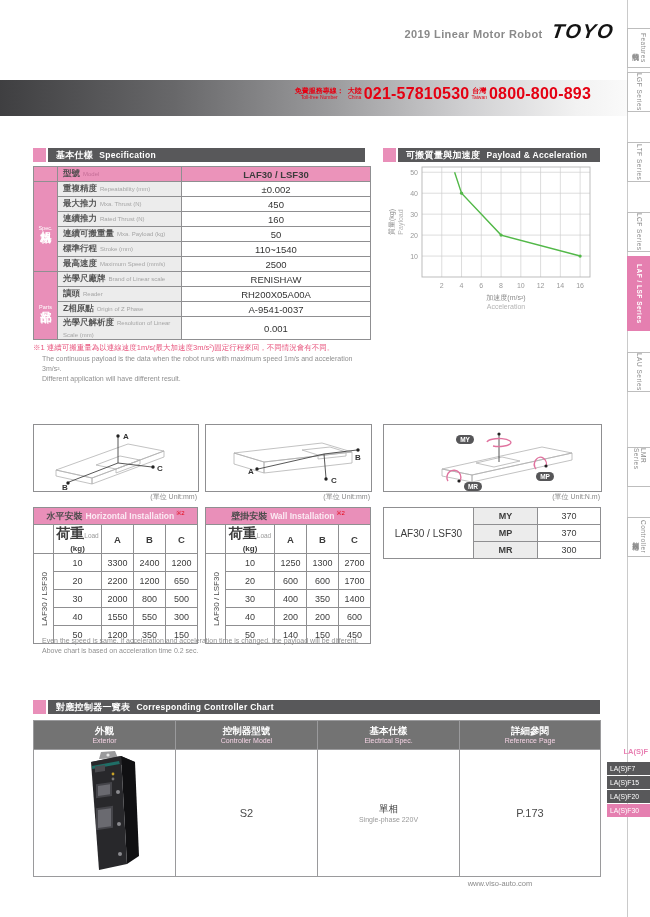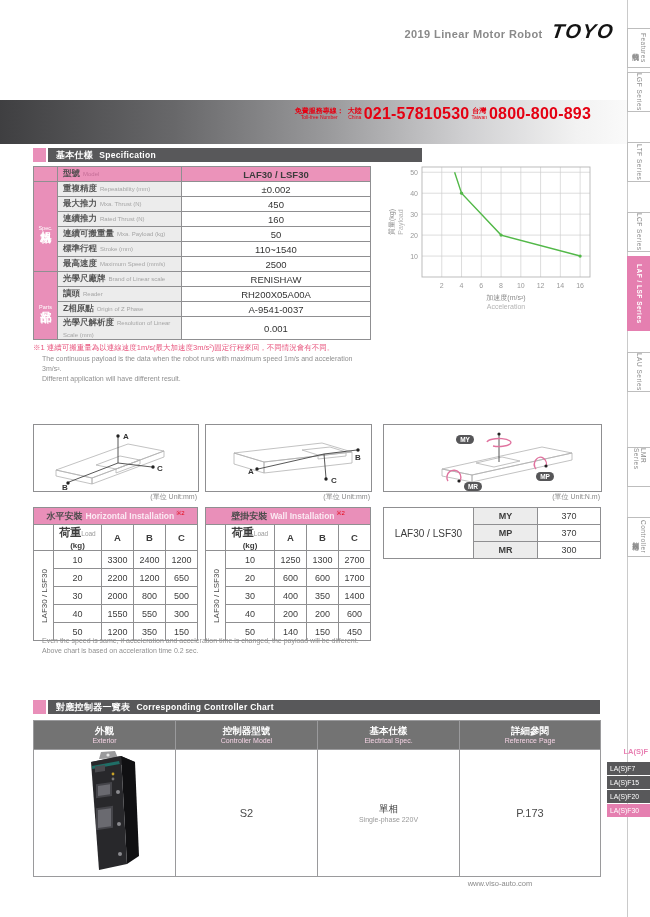--- a/index.html
+++ b/index.html
@@ -6,21 +6,21 @@
   .page{position:relative;width:650px;height:917px;background:#fff;overflow:hidden;
         font-family:"Liberation Sans",sans-serif;}
   .abs{position:absolute;}
 
   
   .brand{position:absolute;top:20px;right:36px;display:flex;align-items:baseline;gap:9px;}
   .brand .yl{font-size:11px;font-weight:bold;color:#8a8a8a;letter-spacing:.4px;}
   .brand .logo{font-size:20px;font-weight:900;font-style:italic;color:#141414;letter-spacing:1.5px;transform:skewX(-8deg);}
 
   
-  .band{position:absolute;left:0;top:100px;width:627px;height:44px;
+  .band{position:absolute;left:0;top:80px;width:627px;height:36px;
         background:linear-gradient(90deg,#3f3f41 0%,#68686a 28%,#99999b 52%,#cfcfd1 74%,#f2f2f2 92%,#fafafa 100%);}
   .hotline{position:absolute;right:36px;top:5px;display:flex;align-items:center;color:#e50012;}
   .stack{display:flex;flex-direction:column;align-items:center;line-height:1.1;margin:0 2px;}
   .stack .t{font-size:7px;font-weight:bold;}
   .stack .b{font-size:5px;}
   .hot-num{font-size:16px;font-weight:bold;letter-spacing:.2px;}
 
   
   .sec{position:absolute;height:14px;}
   .sec .sq{position:absolute;left:0;top:0;width:13px;height:14px;background:#e98fb9;}
@@ -59,21 +59,21 @@
   .unit{position:absolute;font-size:7px;color:#8a8a8a;text-align:right;}
 
   
   .inst{position:absolute;border:1px solid #6e6e70;}
   .inst td{border:1px solid #8f8f91;text-align:center;font-size:9px;color:#3c3c3c;}
   .inst .ttl{background:#e98fb9;font-size:9px;}
   .inst .ttl .zh{font-weight:bold;color:#4c4c4c;}
   .inst .ttl .en{color:#fbeaf3;font-weight:bold;font-size:8.5px;margin-left:3px;}
   .inst .ttl .ref{color:#e50012;font-size:6px;vertical-align:super;margin-left:2px;}
   .inst .hdr{font-weight:bold;font-size:9.5px;color:#3c3c3c;}
-  .inst .loadhdr .zh{font-weight:bold;font-size:11px;}
+  .inst .loadhdr .zh{font-weight:bold;font-size:14px;}
   .inst .loadhdr .en{font-size:6.5px;color:#9a9a9a;}
   .inst .loadhdr .kg{font-weight:bold;font-size:8px;}
   .inst .vband{position:relative;background:#fff;}
   .rot{position:absolute;left:50%;top:50%;transform:translate(-50%,-50%) rotate(-90deg);
        white-space:nowrap;font-size:8px;color:#4a4a4a;}
 
   
   .stat{position:absolute;left:383px;top:507px;width:217px;border:1px solid #6e6e70;}
   .stat td{border:1px solid #8f8f91;text-align:center;font-size:9px;color:#3c3c3c;}
   .stat .model{font-size:10px;}
@@ -129,23 +129,27 @@
       </span>
       <span class="hot-num">021-57810530</span>
       <span class="stack">
         <span class="t">台灣</span>
         <span class="b">Taiwan</span>
       </span>
       <span class="hot-num">0800-800-893</span>
     </div>
   </div>
 
-  <div class="sec" style="left:33px;top:148px;width:389px;">
+  <div class="sec" style="left:33px;top:148px;width:332px;">
     <span class="sq"></span>
     <span class="bar"><span>基本仕樣</span><span class="en">Specification</span></span>
+  </div>
+  <div class="sec" style="left:383px;top:148px;width:217px;">
+    <span class="sq"></span>
+    <span class="bar"><span>可搬質量與加速度</span><span class="en">Payload &amp; Acceleration</span></span>
   </div>
   <div class="sec" style="left:33px;top:700px;width:567px;">
     <span class="sq"></span>
     <span class="bar"><span>對應控制器一覽表</span><span class="en">Corresponding Controller Chart</span></span>
   </div>
 
   <table class="spec" id="spec-table">
     <colgroup>
         <col style="width:24px">
         <col style="width:124px">

